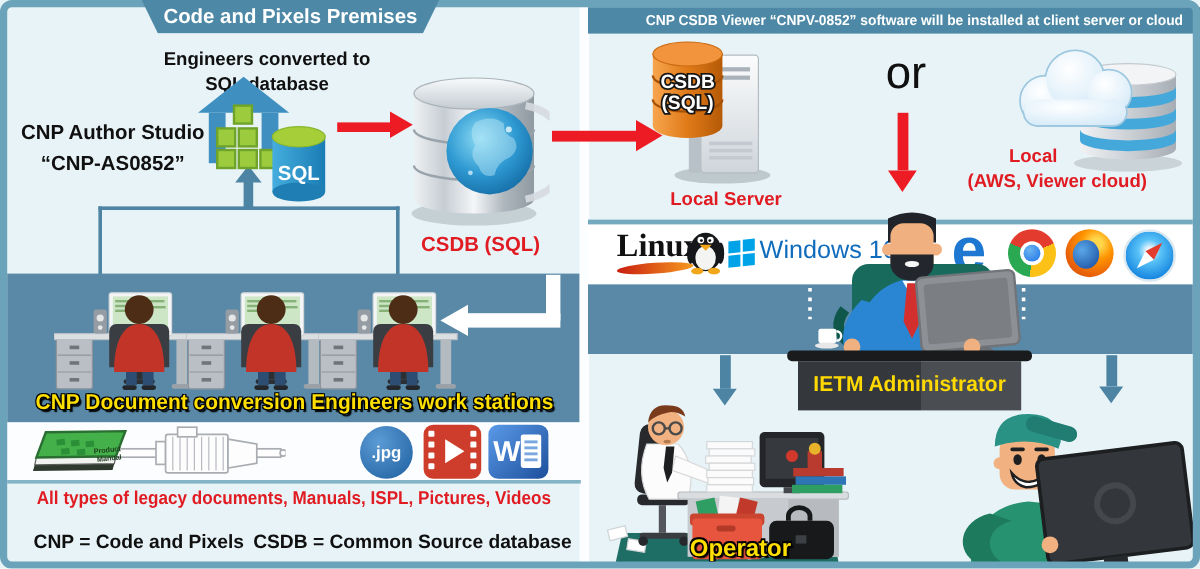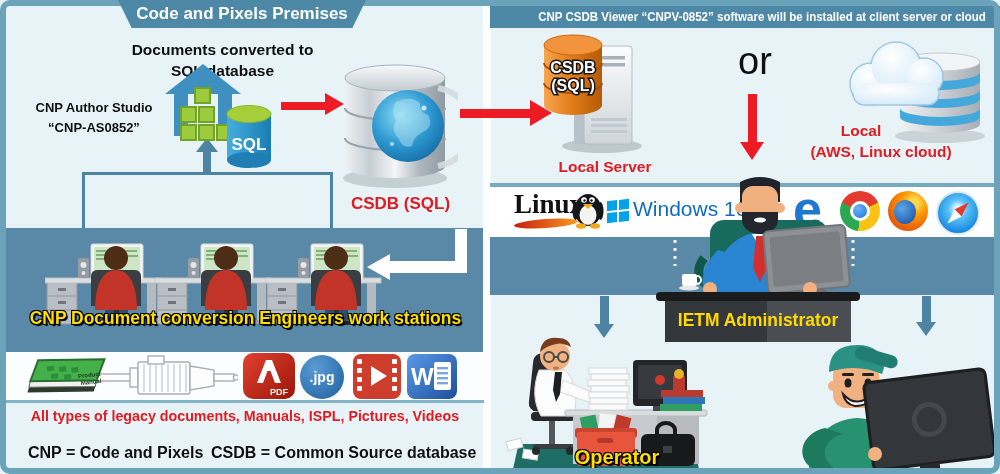--- a/index.html
+++ b/index.html
@@ -100,24 +100,24 @@
   <div class="abs" style="left:490px;top:183px;width:504px;height:54px;background:#fff;
               border-top:4px solid #74a9bf;box-sizing:border-box;z-index:1"></div>
   <div class="abs blue-panel" style="left:490px;top:237px;width:504px;height:58px;z-index:1"></div>
 
   <div class="abs tealbar ctr" style="left:118px;top:0;width:248px;height:28px;z-index:41;
               clip-path:polygon(0 0,100% 0,94.5% 100%,5.5% 100%)">
     <span style="font-size:17px;line-height:28px">Code and Pixels Premises</span>
   </div>
 
   <div class="abs blk ctr" style="left:115px;top:40px;width:215px;font-size:15.5px;line-height:1.35">
-    <div>Documents converted to</div>
+    <div>Engineers converted to</div>
     <div>SQL database</div>
   </div>
-  <div class="abs blk ctr" style="left:8px;top:98px;width:172px;font-size:13px;line-height:1.5">
+  <div class="abs blk ctr" style="left:8px;top:98px;width:172px;font-size:17px;line-height:1.5">
     <div>CNP Author Studio</div>
     <div>“CNP-AS0852”</div>
   </div>
 
   <svg class="abs" style="left:165px;top:64px;z-index:5" width="115" height="106" viewBox="0 0 115 106">
     <defs>
       <linearGradient id="gBlu" x1="0" y1="0" x2="1" y2="0">
         <stop offset="0" stop-color="#45aede"></stop>
           <stop offset="1" stop-color="#1a7cb4"></stop>
       </linearGradient>
@@ -250,21 +250,21 @@
       <rect x="15" y="50" width="86" height="23" rx="11.5"></rect>
     </g>
     <g fill="url(#gCld)">
       <circle cx="33" cy="52" r="20"></circle>
       <circle cx="58" cy="35" r="24"></circle>
       <circle cx="86" cy="45" r="18"></circle>
       <rect x="16" y="51" width="84" height="21" rx="10.5"></rect>
     </g>
   </svg>
   <div class="abs red ctr nw" style="left:821px;top:122px;width:80px;font-size:15.5px">Local</div>
-  <div class="abs red ctr nw" style="left:768px;top:143px;width:226px;font-size:15.5px">(AWS, Linux cloud)</div>
+  <div class="abs red ctr nw" style="left:768px;top:143px;width:226px;font-size:15.5px">(AWS, Viewer cloud)</div>
 
   <div class="abs nw" style="left:514px;top:189px;font-family:'Liberation Serif',serif;font-weight:bold;font-size:27px;z-index:3">Linux</div>
   <div class="swoosh" style="left:514px;top:219px;z-index:3"></div>
   <svg class="abs" style="left:572px;top:187px;z-index:3" width="32" height="42" viewBox="0 0 32 42">
     <ellipse cx="16" cy="23" rx="13.5" ry="16" fill="#16171a"></ellipse>
     <ellipse cx="3.5" cy="24" rx="3" ry="9" fill="#16171a"></ellipse>
     <ellipse cx="28.5" cy="24" rx="3" ry="9" fill="#16171a"></ellipse>
     <ellipse cx="16" cy="28" rx="8.5" ry="10" fill="#f4f4f2"></ellipse>
     <circle cx="12" cy="13" r="2.8" fill="#fff"></circle>
       <circle cx="20" cy="13" r="2.8" fill="#fff"></circle>
@@ -417,21 +417,21 @@
   <svg class="abs" style="left:155px;top:238px;z-index:5" width="122" height="88" viewBox="0 0 122 88">
       <use href="#ws"></use>
     </svg>
   <svg class="abs" style="left:265px;top:238px;z-index:5" width="122" height="88" viewBox="0 0 122 88">
       <use href="#ws"></use>
     </svg>
   <div class="abs shw" style="left:455px;top:229px;width:12px;height:38px;z-index:6"></div>
   <div class="abs shw" style="left:389px;top:261px;width:78px;height:12px;z-index:6"></div>
   <div class="abs tri" style="left:367px;top:254px;border-top:13px solid transparent;border-bottom:13px solid transparent;
               border-right:23px solid #fff;z-index:6"></div>
-  <div class="abs ctr" style="left:10px;top:308px;width:470px;z-index:6">
+  <div class="abs ctr" style="left:10px;top:325px;width:470px;z-index:6">
     <span class="ylabel nw" style="display:inline-block;font-size:18px;transform:scaleX(.97)">CNP Document conversion Engineers work stations</span>
   </div>
 
   <svg class="abs" style="left:18px;top:353px;z-index:3" width="104" height="47" viewBox="0 0 104 47">
     <g transform="rotate(-6 52 23)">
       <path d="M10,30 L76,36 L74,41 L8,35 Z" fill="#2f3a2f"></path>
       <path d="M12,24 L78,30 L76,36 L10,30 Z" fill="#f0f2ef" stroke="#5a5f5a"></path>
       <path d="M22,4 L88,10 L78,30 L12,24 Z" fill="#43b04a" stroke="#2a6e31" stroke-width="2"></path>
       <g fill="#2a8f36">
         <rect x="30" y="11" width="7" height="5"></rect>
@@ -459,26 +459,20 @@
       <line x1="54" y1="10" x2="54" y2="38"></line>
         <line x1="60" y1="10" x2="60" y2="38"></line>
       <line x1="66" y1="10" x2="66" y2="38"></line>
         <line x1="72" y1="10" x2="72" y2="38"></line>
       <line x1="78" y1="10" x2="78" y2="38"></line>
         <line x1="84" y1="10" x2="84" y2="38"></line>
       <line x1="90" y1="10" x2="90" y2="38"></line>
         <line x1="96" y1="10" x2="96" y2="38"></line>
     </g>
   </svg>
-  <div class="pdfc" style="left:243px;top:353px;z-index:3">
-    <svg width="52" height="46" viewBox="0 0 52 46">
-      <polygon points="14,30 23,7 29,7 38,30 32,30 27.5,18 24.5,18 20,30" fill="#fff"></polygon>
-      <text x="45" y="42" text-anchor="end" font-size="9" font-weight="bold" fill="#fff">PDF</text>
-    </svg>
-  </div>
   <div class="jpgc" style="left:300px;top:355px;z-index:3">.jpg</div>
   <div class="vidc" style="left:353px;top:354px;z-index:3">
     <div class="spk" style="left:4px;top:5px"></div>
       <div class="spk" style="left:4px;top:14px"></div>
     <div class="spk" style="left:4px;top:23px"></div>
       <div class="spk" style="left:4px;top:32px"></div>
     <div class="spk" style="left:39px;top:5px"></div>
       <div class="spk" style="left:39px;top:14px"></div>
     <div class="spk" style="left:39px;top:23px"></div>
       <div class="spk" style="left:39px;top:32px"></div>

